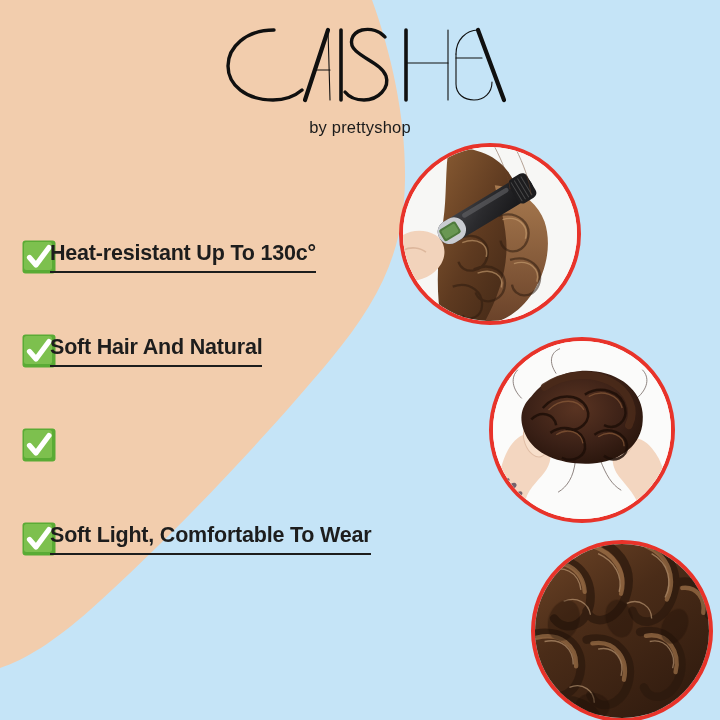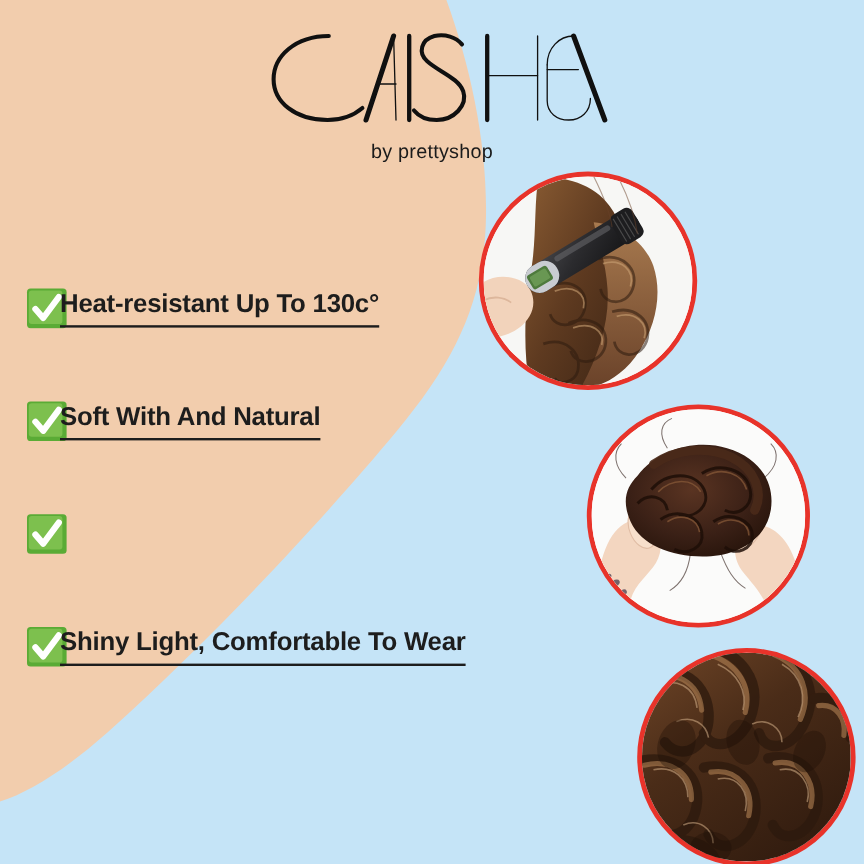--- a/index.html
+++ b/index.html
@@ -139,38 +139,38 @@
       <span class="feature-text">Heat-resistant Up To 130c°</span>
     </div>
 
 
     <div class="feature">
       <svg class="chk" viewBox="0 0 34 34" xmlns="http://www.w3.org/2000/svg">
         <rect x="0.5" y="0.5" width="33" height="33" rx="3" fill="#5aab35"></rect>
         <rect x="2" y="2" width="28" height="28" rx="2.5" fill="#7dc04e"></rect>
         <path d="M7.5,17.5 L14,25 L27,7.5" fill="none" stroke="#ffffff" stroke-width="5.2" stroke-linecap="round" stroke-linejoin="round"></path>
       </svg>
-      <span class="feature-text">Soft With And Natural</span>
+      <span class="feature-text">Soft Hair And Natural</span>
     </div>
 
     <div class="feature">
       <svg class="chk" viewBox="0 0 34 34" xmlns="http://www.w3.org/2000/svg">
         <rect x="0.5" y="0.5" width="33" height="33" rx="3" fill="#5aab35"></rect>
         <rect x="2" y="2" width="28" height="28" rx="2.5" fill="#7dc04e"></rect>
         <path d="M7.5,17.5 L14,25 L27,7.5" fill="none" stroke="#ffffff" stroke-width="5.2" stroke-linecap="round" stroke-linejoin="round"></path>
       </svg>
     </div>
 
     <div class="feature">
       <svg class="chk" viewBox="0 0 34 34" xmlns="http://www.w3.org/2000/svg">
         <rect x="0.5" y="0.5" width="33" height="33" rx="3" fill="#5aab35"></rect>
         <rect x="2" y="2" width="28" height="28" rx="2.5" fill="#7dc04e"></rect>
         <path d="M7.5,17.5 L14,25 L27,7.5" fill="none" stroke="#ffffff" stroke-width="5.2" stroke-linecap="round" stroke-linejoin="round"></path>
       </svg>
-      <span class="feature-text">Shiny Light, Comfortable To Wear</span>
+      <span class="feature-text">Soft Light, Comfortable To Wear</span>
     </div>
 
   </div>
 
   <div class="photo" id="photo-1">
     <svg viewBox="0 0 182 182" xmlns="http://www.w3.org/2000/svg">
       <defs>
         <linearGradient id="h1a" x1="0" y1="0" x2="1" y2="1">
           <stop offset="0" stop-color="#8a5c33"></stop>
             <stop offset=".5" stop-color="#5e3a20"></stop>

